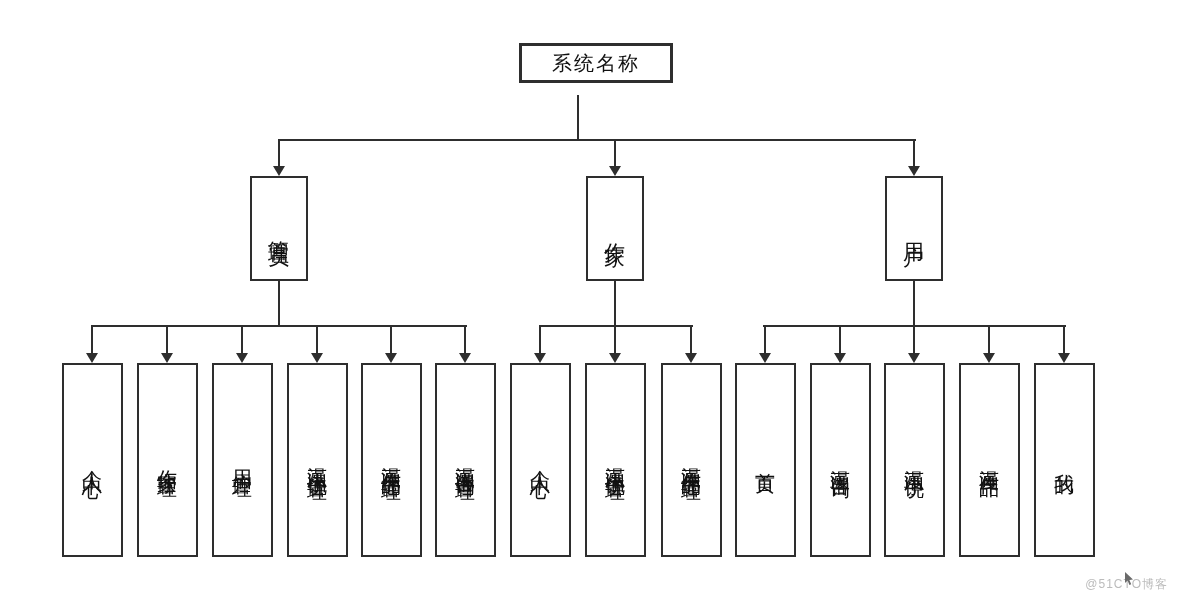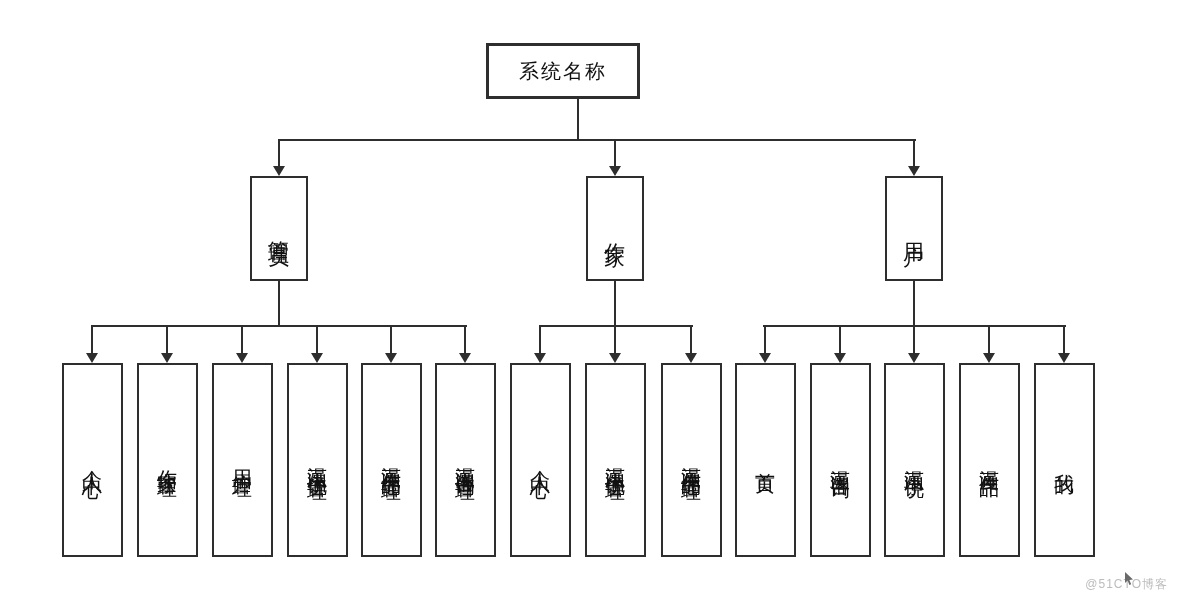--- a/index.html
+++ b/index.html
@@ -99,21 +99,21 @@
   <div class="arr" style="left:759px;top:353px"></div>
   <div class="vline" style="left:839px;top:327px;height:27px"></div>
   <div class="arr" style="left:834px;top:353px"></div>
   <div class="vline" style="left:913px;top:327px;height:27px"></div>
   <div class="arr" style="left:908px;top:353px"></div>
   <div class="vline" style="left:988px;top:327px;height:27px"></div>
   <div class="arr" style="left:983px;top:353px"></div>
   <div class="vline" style="left:1063px;top:327px;height:27px"></div>
   <div class="arr" style="left:1058px;top:353px"></div>
 
-  <div class="node node-root" style="left:486px;top:43px;width:154px;height:56px">系统名称</div>
+  <div class="node node-root" style="left:519px;top:43px;width:154px;height:40px">系统名称</div>
 
   <div class="node lvl2" style="left:250px;top:176px;width:58px;height:105px">
     <span class="vtext">管理员</span>
   </div>
   <div class="node lvl2" style="left:586px;top:176px;width:58px;height:105px">
     <span class="vtext">作家</span>
   </div>
   <div class="node lvl2" style="left:885px;top:176px;width:58px;height:105px">
     <span class="vtext">用户</span>
   </div>

